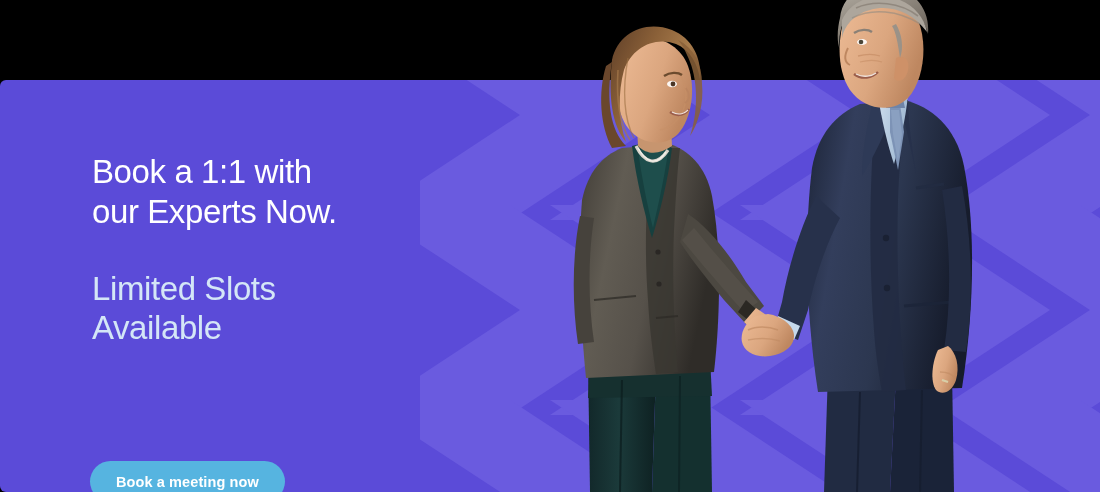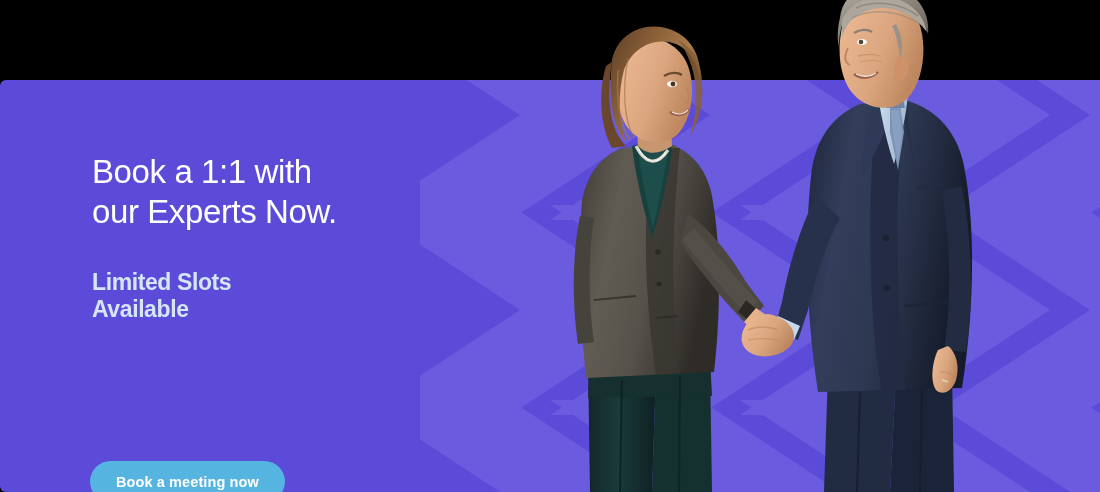--- a/index.html
+++ b/index.html
@@ -60,23 +60,23 @@
     font-size: 33px;
     line-height: 1.22;
     font-weight: 500;
     letter-spacing: -0.4px;
     color: #FFFFFF;
     white-space: pre-line;
   }
   .subhead {
     margin: 0;
     padding-top: 36px;
-    font-size: 23px;
+    font-size: 33px;
     line-height: 1.2;
-    font-weight: 700;
+    font-weight: 400;
     letter-spacing: -0.4px;
     color: #D4E6F7;
     white-space: pre-line;
   }
 
   
   .cta-button {
     position: absolute;
     left: 90px;
     top: 381px;

